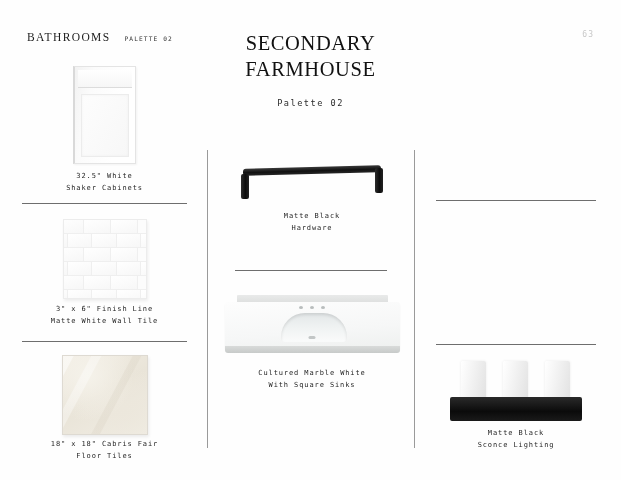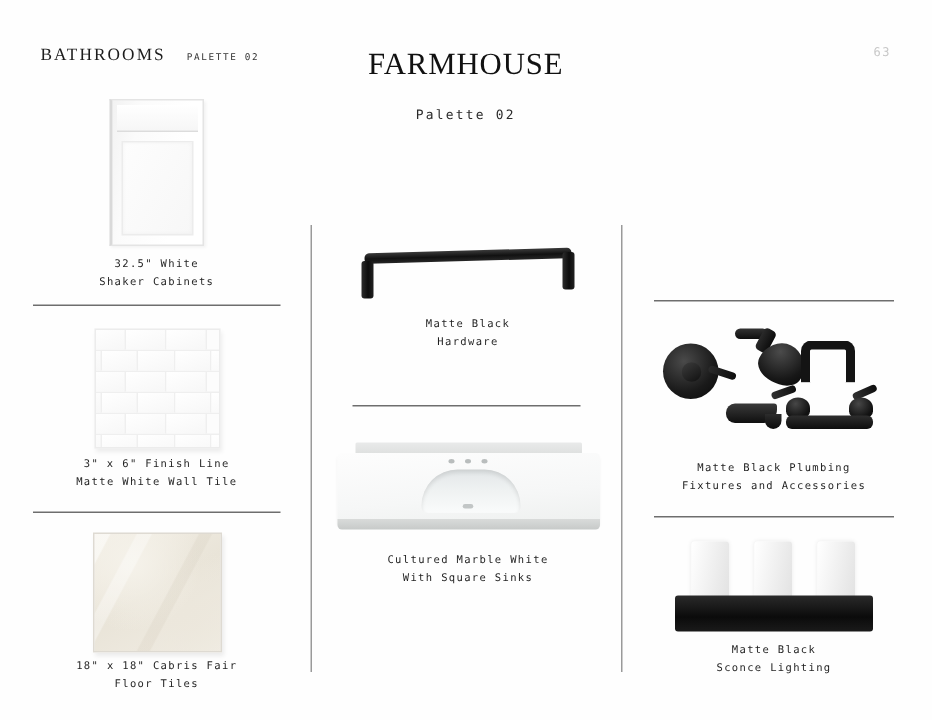--- a/index.html
+++ b/index.html
@@ -422,20 +422,21 @@
 <div class="board">
 
   <div class="brand">
     <span class="brand-name">BATHROOMS</span>
     <span class="brand-palette">PALETTE 02</span>
   </div>
 
   <div class="page-number">63</div>
 
   <div class="title-block">
+    <div class="title-line">SECONDARY</div>
     <div class="title-line">FARMHOUSE</div>
     <div class="subtitle">Palette 02</div>
   </div>
 
   <div class="vdivider left"></div>
   <div class="vdivider right"></div>
 
   <div class="card" style="left:22px; top:60px; width:165px;">
     <div class="swatch-wrap" style="height:110px;">
       <div class="cabinet">
@@ -536,40 +537,20 @@
         <div class="vanity-edge"></div>
       </div>
     </div>
     <div class="caption">Cultured Marble White
 With Square Sinks</div>
   </div>
 
 
   <div class="hdivider" style="left:436px; top:200px; width:160px;"></div>
 
-  <div class="card" style="left:436px; top:208px; width:160px;">
-    <div class="swatch-wrap" style="height:98px;">
-      <div class="plumbing">
-        <div class="trim-plate"></div>
-        <div class="trim-handle"></div>
-        <div class="shower-arm"></div>
-        <div class="shower-elbow"></div>
-        <div class="shower-head"></div>
-        <div class="tub-spout"></div>
-        <div class="faucet-spout"></div>
-        <div class="faucet-lever l"></div>
-        <div class="faucet-lever r"></div>
-        <div class="faucet-knob l"></div>
-        <div class="faucet-knob r"></div>
-        <div class="faucet-base"></div>
-      </div>
-    </div>
-    <div class="caption">Matte Black Plumbing
-Fixtures and Accessories</div>
-  </div>
 
   <div class="hdivider" style="left:436px; top:344px; width:160px;"></div>
 
   <div class="card" style="left:436px; top:355px; width:160px;">
     <div class="swatch-wrap" style="height:72px;">
       <div class="sconce">
         <div class="sconce-shade s1"></div>
         <div class="sconce-shade s2"></div>
         <div class="sconce-shade s3"></div>
         <div class="sconce-socket s1"></div>

